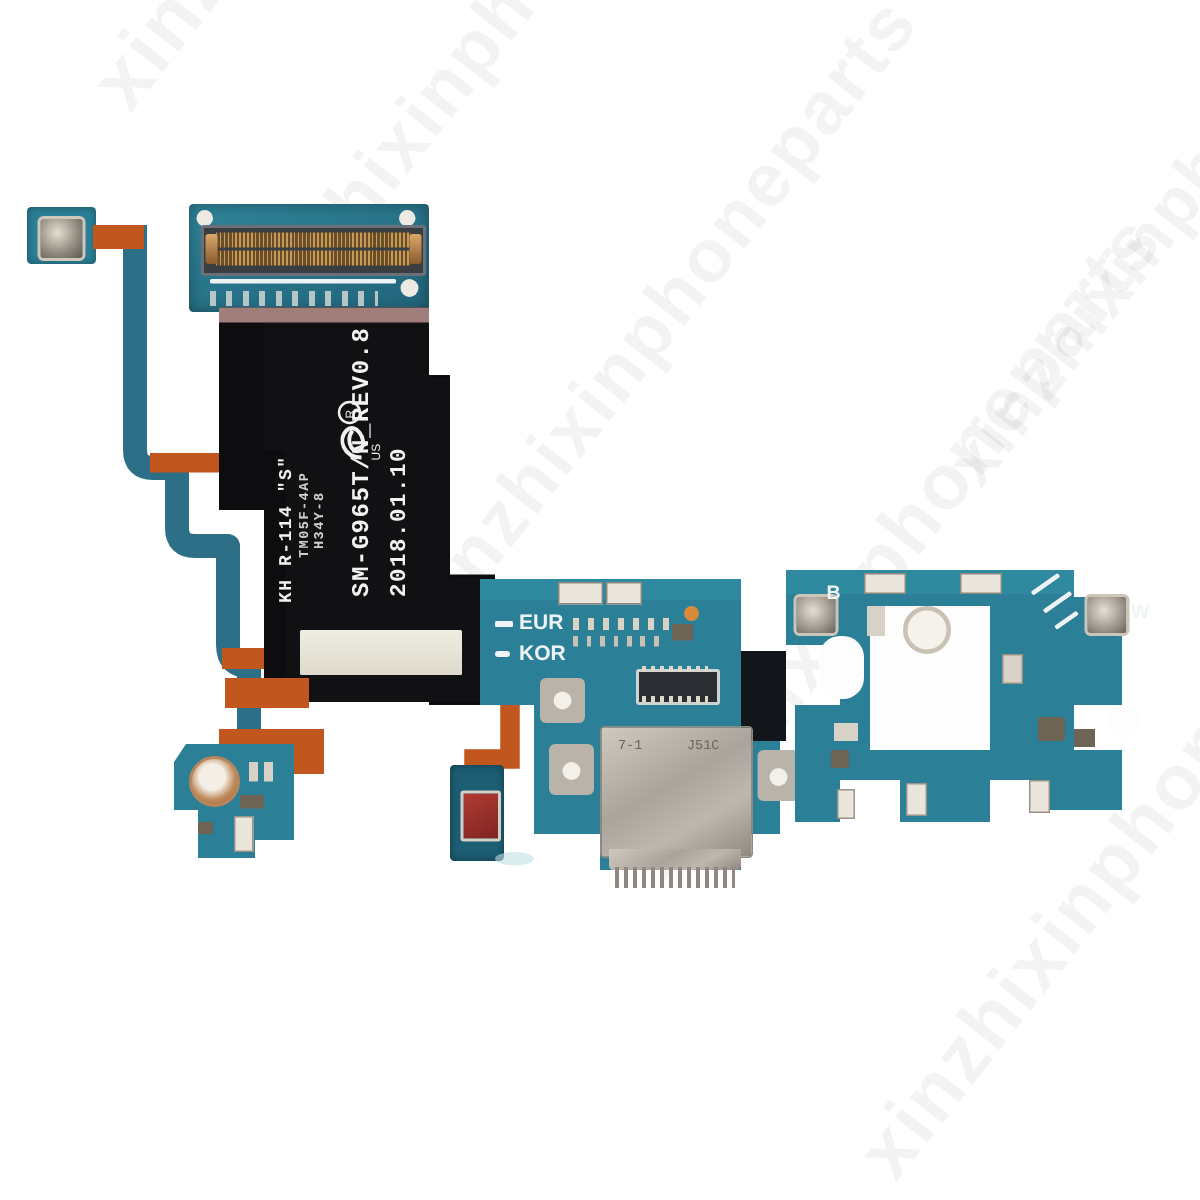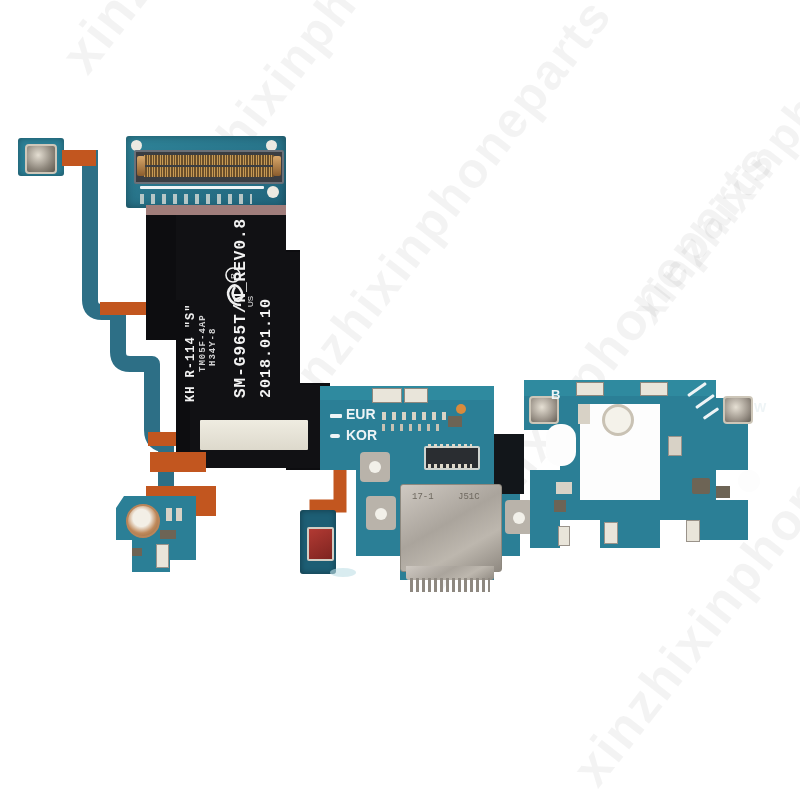--- a/index.html
+++ b/index.html
@@ -164,21 +164,21 @@
 
   <div class="pad" style="left:360px;top:452px;width:30px;height:30px;border-radius:4px;"></div>
   <div class="ring" style="left:369px;top:461px;width:12px;height:12px;border-radius:50%;background:#f2f0e9;"></div>
   <div class="pad" style="left:366px;top:496px;width:30px;height:34px;border-radius:4px;"></div>
   <div class="ring" style="left:375px;top:508px;width:12px;height:12px;border-radius:50%;background:#f2f0e9;"></div>
   <div class="pad" style="left:505px;top:500px;width:28px;height:34px;border-radius:4px;"></div>
   <div class="ring" style="left:513px;top:512px;width:12px;height:12px;border-radius:50%;background:#f2f0e9;"></div>
 
   <div class="metal" style="left:400px;top:484px;width:100px;height:86px;border-radius:3px;
               border:1px solid #8e887e;"></div>
-  <div style="position:absolute;left:412px;top:492px;font-size:9px;color:#6d675e;font-family:'Liberation Mono',monospace;">17-1</div>
+  <div style="position:absolute;left:412px;top:492px;font-size:9px;color:#6d675e;font-family:'Liberation Mono',monospace;">7-1</div>
   <div style="position:absolute;left:458px;top:492px;font-size:9px;color:#6d675e;font-family:'Liberation Mono',monospace;">J51C</div>
   <div class="metal" style="left:406px;top:566px;width:88px;height:14px;border-radius:0 0 3px 3px;"></div>
   <div style="position:absolute;left:410px;top:578px;width:80px;height:14px;
               background:repeating-linear-gradient(90deg,#8e8880 0 3px,transparent 3px 6px);"></div>
 
   <svg style="position:absolute;left:0;top:0;width:800px;height:800px">
     <path d="M340,470 L340,506 L316,506 L316,520" fill="none" stroke="#c2561f" stroke-width="13"></path>
   </svg>
   <div class="pcb" style="left:300px;top:510px;width:36px;height:64px;border-radius:3px;
               background:#1d5e74;box-shadow:inset 0 0 6px rgba(0,0,0,.4);"></div>

